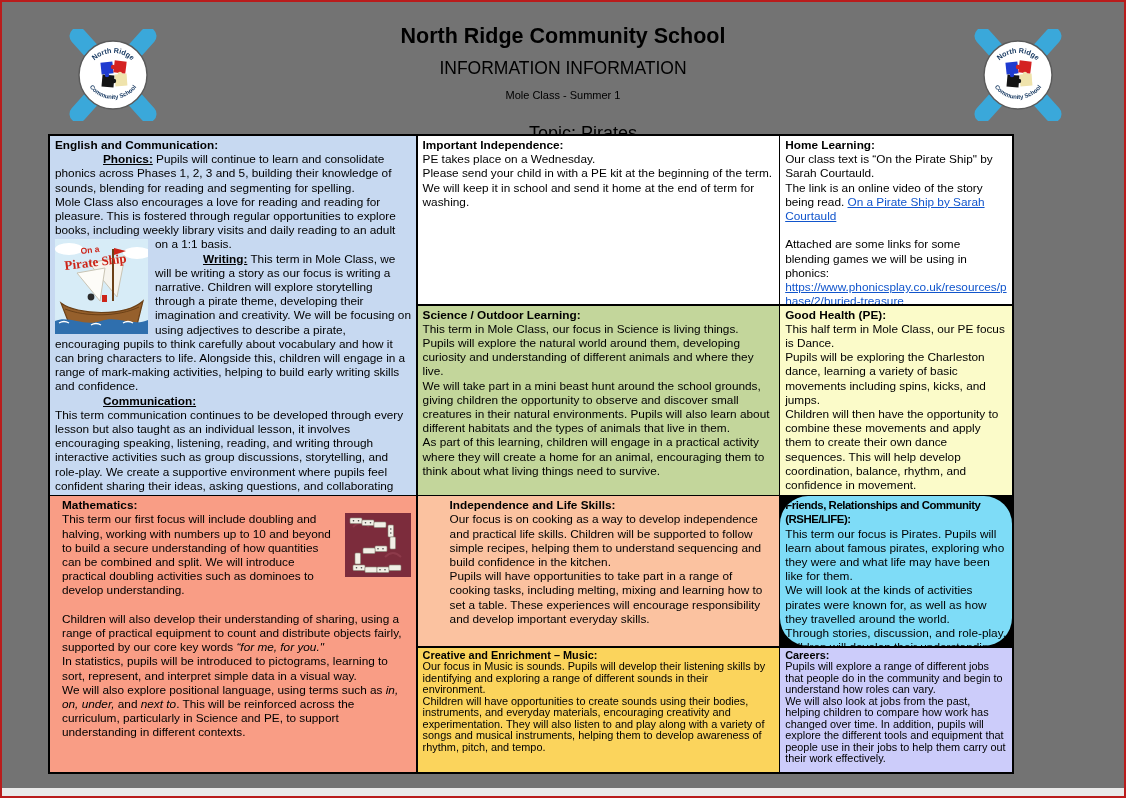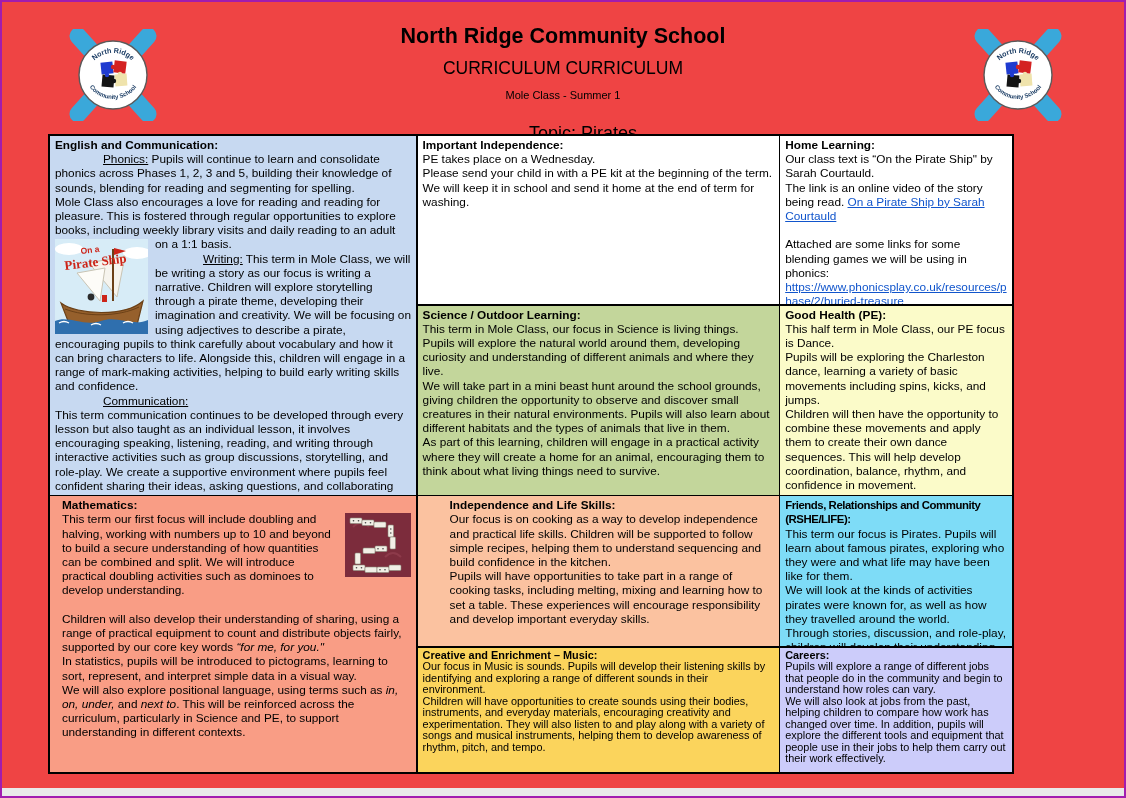--- a/index.html
+++ b/index.html
@@ -1,19 +1,19 @@
 <!DOCTYPE html>
 <html><head>
 <meta charset="utf-8">
 <style>
   * { box-sizing: border-box; }
   html,body { margin:0; padding:0; background:#f4f4f4; }
   .page {
-    position:relative; width:1126px; height:798px; background:#ef4444;
-    border:2px solid #a21caf; overflow:hidden;
+    position:relative; width:1126px; height:798px; background:#737373;
+    border:2px solid #b91c1c; overflow:hidden;
     font-family:"Liberation Sans","DejaVu Sans",sans-serif; color:#000;
   }
   .bottom-strip { position:absolute; left:0; right:0; bottom:0; height:8px; background:#e9e9e9; }
 
   
   .header { position:absolute; left:0; top:0; width:100%; text-align:center; }
   .school-title { font-size:21.5px; font-weight:bold; margin-top:22px; }
   .sub1 { font-size:17.5px; margin-top:9px; }
   .sub2 { font-size:11px; margin-top:10px; }
   .sub3 { font-size:18px; margin-top:22px;padding-left:40px; }
@@ -23,46 +23,46 @@
   
   .curr-table {
     position:absolute; left:46px; top:132px; width:966px; height:640px;
     display:grid; grid-template-columns:366px 361px 1fr;
     grid-template-rows:168px 189px 150px 1fr;
     background:#000; gap:1.6px; border:2px solid #000;
   }
   .cell { overflow:hidden; padding:2px 5px 2px 5px; font-size:11.8px; line-height:14.2px; }
   .cell.compact { font-size:10.9px; line-height:11.5px; }
   .ct { font-weight:bold; }
-  .b { font-weight:normal;padding-left:48px; } .u { text-decoration:underline; } .i { font-style:italic; }
+  .b { font-weight:bold;padding-left:48px; } .u { text-decoration:underline; } .i { font-style:italic; }
   a.doclink { color:#1155cc; text-decoration:underline; overflow-wrap:anywhere; cursor:pointer; }
   .tight-title { letter-spacing:-0.45px; font-size:11.4px; }
 
   .cell-english { grid-column:1; grid-row:1 / 3; }
   .cell-important { grid-column:2; grid-row:1; }
   .cell-home { grid-column:3; grid-row:1; }
   .cell-science { grid-column:2; grid-row:2; }
   .cell-goodhealth { grid-column:3; grid-row:2; }
   .cell-maths { grid-column:1; grid-row:3 / 5;padding-left:12px; }
   .cell-independence { grid-column:2; grid-row:3;padding-left:32px; }
-  .cell-friends { grid-column:3; grid-row:3; }
+  .cell-friends { grid-column:3; grid-row:3;border-radius:28px; }
   .cell-creative { grid-column:2; grid-row:4; }
   .cell-careers { grid-column:3; grid-row:4; }
 
   .bookimg { float:left; width:93px; height:95px; margin:2px 7px 2px 0; }
   .dominoimg { float:right; width:66px; height:64px; margin:1px 0 3px 7px; }
 </style>
 </head>
 <body>
 
 <div class="page">
 
   <div class="header">
     <div class="school-title">North Ridge Community School</div>
-    <div class="sub1">CURRICULUM CURRICULUM</div>
+    <div class="sub1">INFORMATION INFORMATION</div>
     <div class="sub2">Mole Class - Summer 1</div>
     <div class="sub3">Topic: Pirates</div>
   </div>
 
   <svg class="logo left" viewBox="0 0 110 92">
     <path d="M20 7 L90 85" stroke="#3aa8da" stroke-width="17" stroke-linecap="round" fill="none"></path>
     <path d="M90 7 L20 85" stroke="#3aa8da" stroke-width="17" stroke-linecap="round" fill="none"></path>
     <circle cx="55" cy="46" r="34" fill="#ffffff" stroke="#5a5a5a" stroke-width="1.4"></circle>
     <g>
       <rect x="43" y="33" width="12" height="12" fill="#1f3bd0" transform="rotate(-6 49 39)"></rect>

